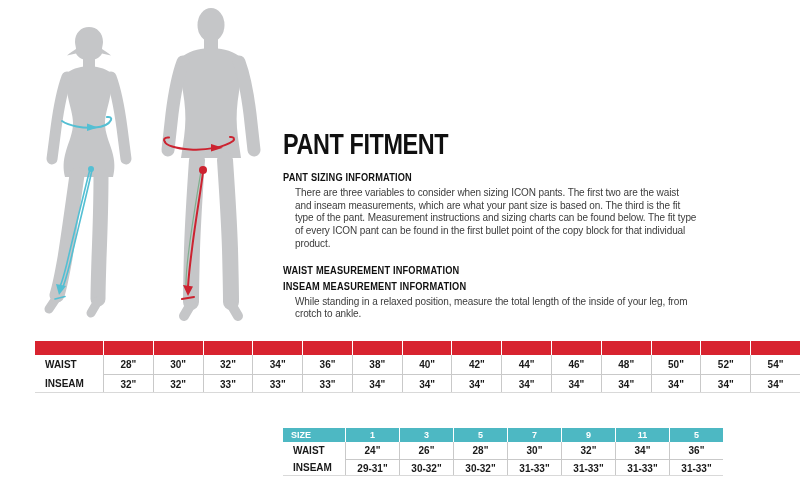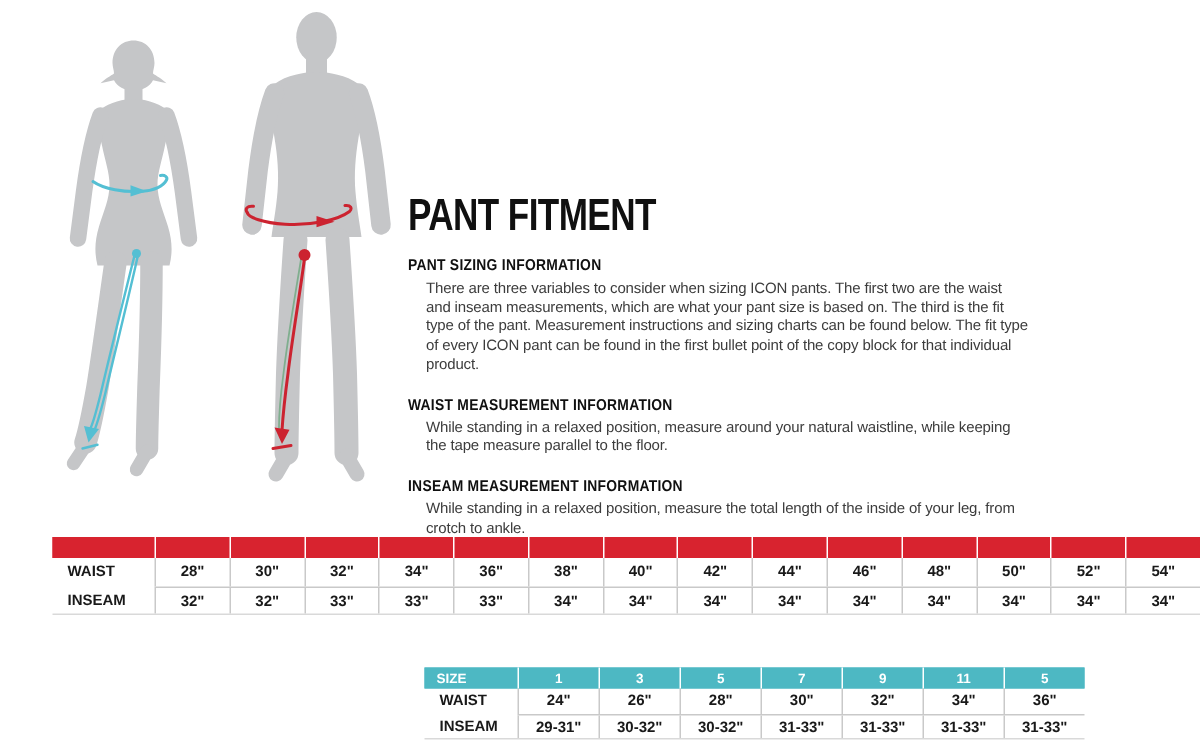--- a/index.html
+++ b/index.html
@@ -12,21 +12,21 @@
     font-family:"Liberation Sans", sans-serif;
     color:#191919;
   }
 
   
   .fig { position:absolute; }
   .fig-female { left:25px; top:23px; width:130px; height:302px; }
   .fig-male   { left:145px; top:4px; width:135px; height:326px; }
 
   
-  .copy { position:absolute; left:272px; top:127px; width:414px; }
+  .copy { position:absolute; left:283px; top:127px; width:414px; }
   .page-title {
     margin:0 0 10px 0;
     font-size:30px; font-weight:bold; color:#101010;
     letter-spacing:-0.5px; white-space:nowrap;
     transform:scaleX(0.78); transform-origin:left top;
   }
   .sec h2 {
     margin:0 0 4px 0;
     font-size:10.5px; font-weight:bold; color:#101010;
     letter-spacing:0.2px; white-space:nowrap;
@@ -48,21 +48,21 @@
     display:inline-block; color:#ffffff; font-size:11px; font-weight:bold;
     letter-spacing:0.3px; white-space:nowrap;
     transform:scaleX(0.9); transform-origin:left center;
   }
   .row { display:flex; width:100%; }
   .label-cell { flex:none; }
   .cells { flex:1; display:flex; }
   .cells > div { flex:1; text-align:center; overflow:hidden; }
 
   
-  .accent-row { margin-top:18px; }
+  .accent-row { margin-top:1px; }
   .accent-row .label-cell { padding-left:8px; color:#fff; font-weight:bold; }
   .red-row, .red-row .label-cell, .red-row .cells > div { background:#d8232f; }
   .teal-row, .teal-row .label-cell, .teal-row .cells > div { background:#4db8c3; }
   .accent-row .cells > div { border-left:1px solid #ffffff; color:#ffffff; font-weight:bold; }
 
   
   .data-row { font-weight:bold; color:#191919; }
   .data-row .label-cell { padding-left:10px; text-align:left; }
   .data-row .cells > div { border-left:1px solid #c9c9c9; }
   .rule-top .cells { border-top:1px solid #c9c9c9; }
@@ -157,21 +157,20 @@
 <div class="copy">
   <h1 class="page-title">PANT FITMENT</h1>
 
   <div class="sec">
     <h2>PANT SIZING INFORMATION</h2>
     <p>There are three variables to consider when sizing ICON pants. The  first two are the waist and inseam measurements, which are what your pant size is based on. The third is the fit type of the pant. Measurement instructions and sizing charts can be found below. The fit type of every ICON pant can be found in the first bullet point of the copy block for that individual product.</p>
   </div>
 
   <div class="sec">
     <h2>WAIST MEASUREMENT INFORMATION</h2>
-    <p>While standing in a relaxed position, measure around your natural waistline, while keeping the tape measure parallel to the floor.</p>
   </div>
 
   <div class="sec">
     <h2>INSEAM MEASUREMENT INFORMATION</h2>
     <p>While standing in a relaxed position, measure the total length of the inside of your leg, from crotch to ankle.</p>
   </div>
 </div>
 
 <div class="chart chart-mens">
   <div class="row accent-row red-row">

